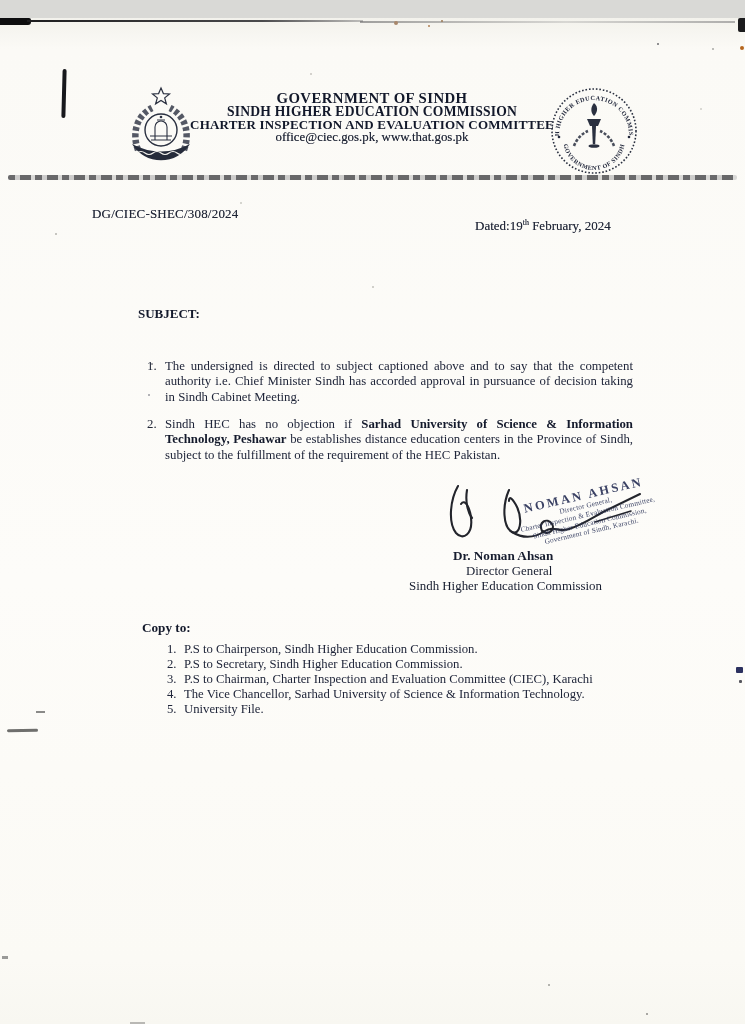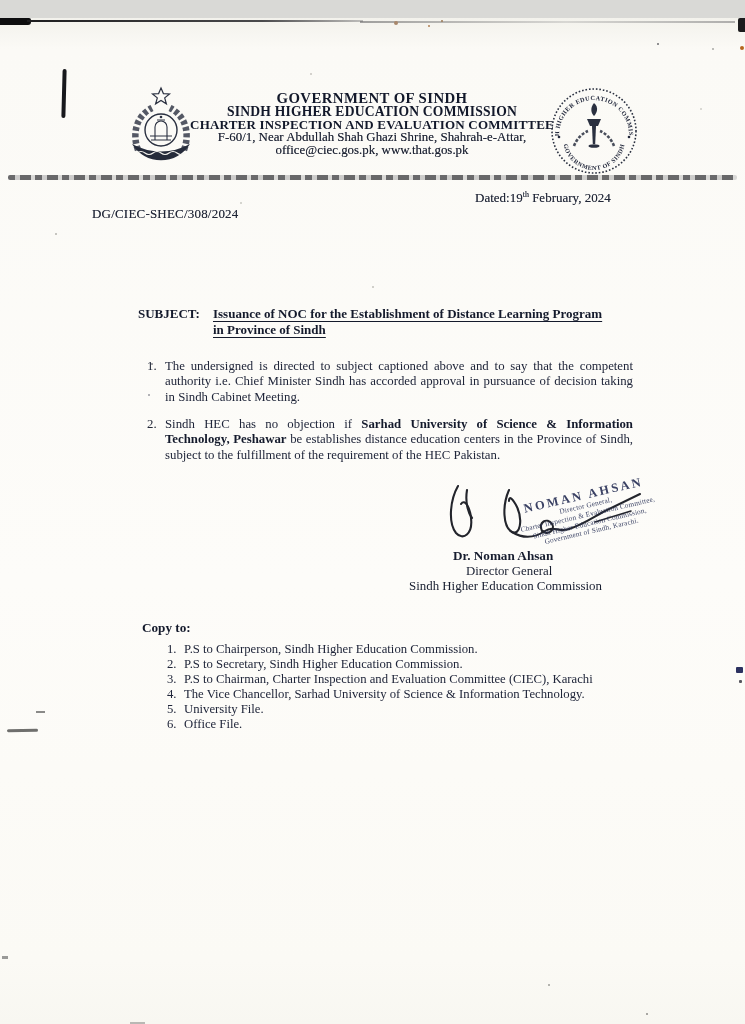--- a/index.html
+++ b/index.html
@@ -32,21 +32,21 @@
   
   #lh-center{position:absolute;left:168px;top:73px;width:408px;text-align:center;}
   .lh-title{font-size:14.8px;font-weight:bold;letter-spacing:.4px;line-height:14px;color:#12182a;}
   .lh-org{font-size:13.6px;font-weight:bold;letter-spacing:.2px;line-height:13px;color:#12182a;}
   .lh-com{font-size:13px;font-weight:bold;letter-spacing:.2px;line-height:13px;color:#12182a;}
   .lh-addr{font-size:12.9px;line-height:13px;color:#1d2334;text-shadow:0 0 .45px rgba(29,35,52,.6);}
   #emblem{position:absolute;left:124px;top:68px;}
   #seal{position:absolute;left:548px;top:68px;}
   
   #ref-no{position:absolute;left:92px;top:188px;font-size:13px;letter-spacing:.2px;color:#1f2536;text-shadow:0 0 .4px rgba(31,37,54,.55);text-align:center;}
-  #ref-date{position:absolute;left:475px;top:172px;font-size:13px;color:#1f2536;text-shadow:0 0 .4px rgba(31,37,54,.55);}
+  #ref-date{position:absolute;left:475px;top:200px;font-size:13px;color:#1f2536;text-shadow:0 0 .4px rgba(31,37,54,.55);}
   #ref-date sup{font-size:8px;}
   
   #subject-label{position:absolute;left:138px;top:288px;font-size:13px;font-weight:bold;color:#141a2c;}
   #subject-text{position:absolute;left:213px;top:288px;width:402px;font-size:13px;font-weight:bold;line-height:16.4px;color:#141a2c;
     text-decoration:underline;text-decoration-thickness:1.2px;text-underline-offset:2.5px;}
   
   .para{position:absolute;left:147px;width:486px;}
   #para1{top:341px;}
   #para2{top:399px;}
   .pnum{position:absolute;left:0;top:0;font-size:12.8px;}
@@ -98,21 +98,20 @@
       <circle cx="37" cy="31" r="1.3" fill="#2a3040" stroke="none"></circle>
     </g>
     <path d="M8,58 A34,34 0 0 0 66,58 A60,60 0 0 1 8,58 Z" fill="#252b3a"></path>
     <path d="M13,67 q4,-3 8,0 q4,3 8,0 q4,-3 8,0 q4,3 8,0 q4,-3 8,0 q4,3 8,0" stroke="#f6f5f0" stroke-width="1.1" fill="none"></path>
   </svg>
 
   <div id="lh-center">
     <div class="lh-title">GOVERNMENT OF SINDH</div>
     <div class="lh-org">SINDH HIGHER EDUCATION COMMISSION</div>
     <div class="lh-com">CHARTER INSPECTION AND EVALUATION COMMITTEE</div>
-    <div class="lh-addr">F-60/1, Near Abdullah Shah Ghazi Shrine, Shahrah-e-Attar,</div>
     <div class="lh-addr">office@ciec.gos.pk, www.that.gos.pk</div>
   </div>
 
   <svg id="seal" width="92" height="90" viewBox="0 0 92 90">
     <circle cx="46" cy="45" r="42" fill="none" stroke="#2a3040" stroke-width="1.6" stroke-dasharray="1.6 1.9"></circle>
     <defs>
       <path id="sealTopArc" d="M 11,49 A 35,35 0 0 1 81,49"></path>
       <path id="sealBotArc" d="M 15,53 A 31,31 0 0 0 77,53"></path>
     </defs>
     <text font-family="Liberation Serif, serif" font-size="6.2" font-weight="bold" fill="#20263a" letter-spacing="0.5">
@@ -134,21 +133,20 @@
       <path d="M66,60 C63,52 57,47 52,45"></path>
     </g>
   </svg>
 
   <div class="art" id="rule"></div>
 
   <div id="ref-no">DG/CIEC-SHEC/308/2024</div>
   <div id="ref-date"><span>Dated:19</span><sup>th</sup><span> February, 2024</span></div>
 
   <div id="subject-label">SUBJECT:</div>
-  <div id="subject-text">Issuance of NOC for the Establishment of Distance Learning Program in Province of Sindh</div>
 
   <div class="para" id="para1">
     <span class="pnum">1.</span>
     <p>The undersigned is directed to subject captioned above and to say that the competent authority i.e. Chief Minister Sindh has accorded approval in pursuance of decision taking in Sindh Cabinet Meeting.</p>
   </div>
   <div class="para" id="para2">
     <span class="pnum">2.</span>
     <p><span>Sindh HEC has no objection if </span><b>Sarhad University of Science &amp; Information Technology, Peshawar</b><span> be establishes distance education centers in the Province of Sindh, subject to the fulfillment of the requirement of the HEC Pakistan.</span></p>
   </div>
 
@@ -176,16 +174,15 @@
   <div class="sig-typed" id="sig-title">Director General</div>
   <div class="sig-typed" id="sig-org">Sindh Higher Education Commission</div>
 
   <div id="copy-label">Copy to:</div>
   <div id="copy-list">
     <div class="cp-item"><span class="cp-num">1.</span><span>P.S to Chairperson, Sindh Higher Education Commission.</span></div>
     <div class="cp-item"><span class="cp-num">2.</span><span>P.S to Secretary, Sindh Higher Education Commission.</span></div>
     <div class="cp-item"><span class="cp-num">3.</span><span>P.S to Chairman, Charter Inspection and Evaluation Committee (CIEC), Karachi</span></div>
     <div class="cp-item"><span class="cp-num">4.</span><span>The Vice Chancellor, Sarhad University of Science &amp; Information Technology.</span></div>
     <div class="cp-item"><span class="cp-num">5.</span><span>University File.</span></div>
-    <div class="cp-item"><span class="cp-num">6.</span><span>Office File.</span></div>
   </div>
 
 </div>
 
 </body></html>

